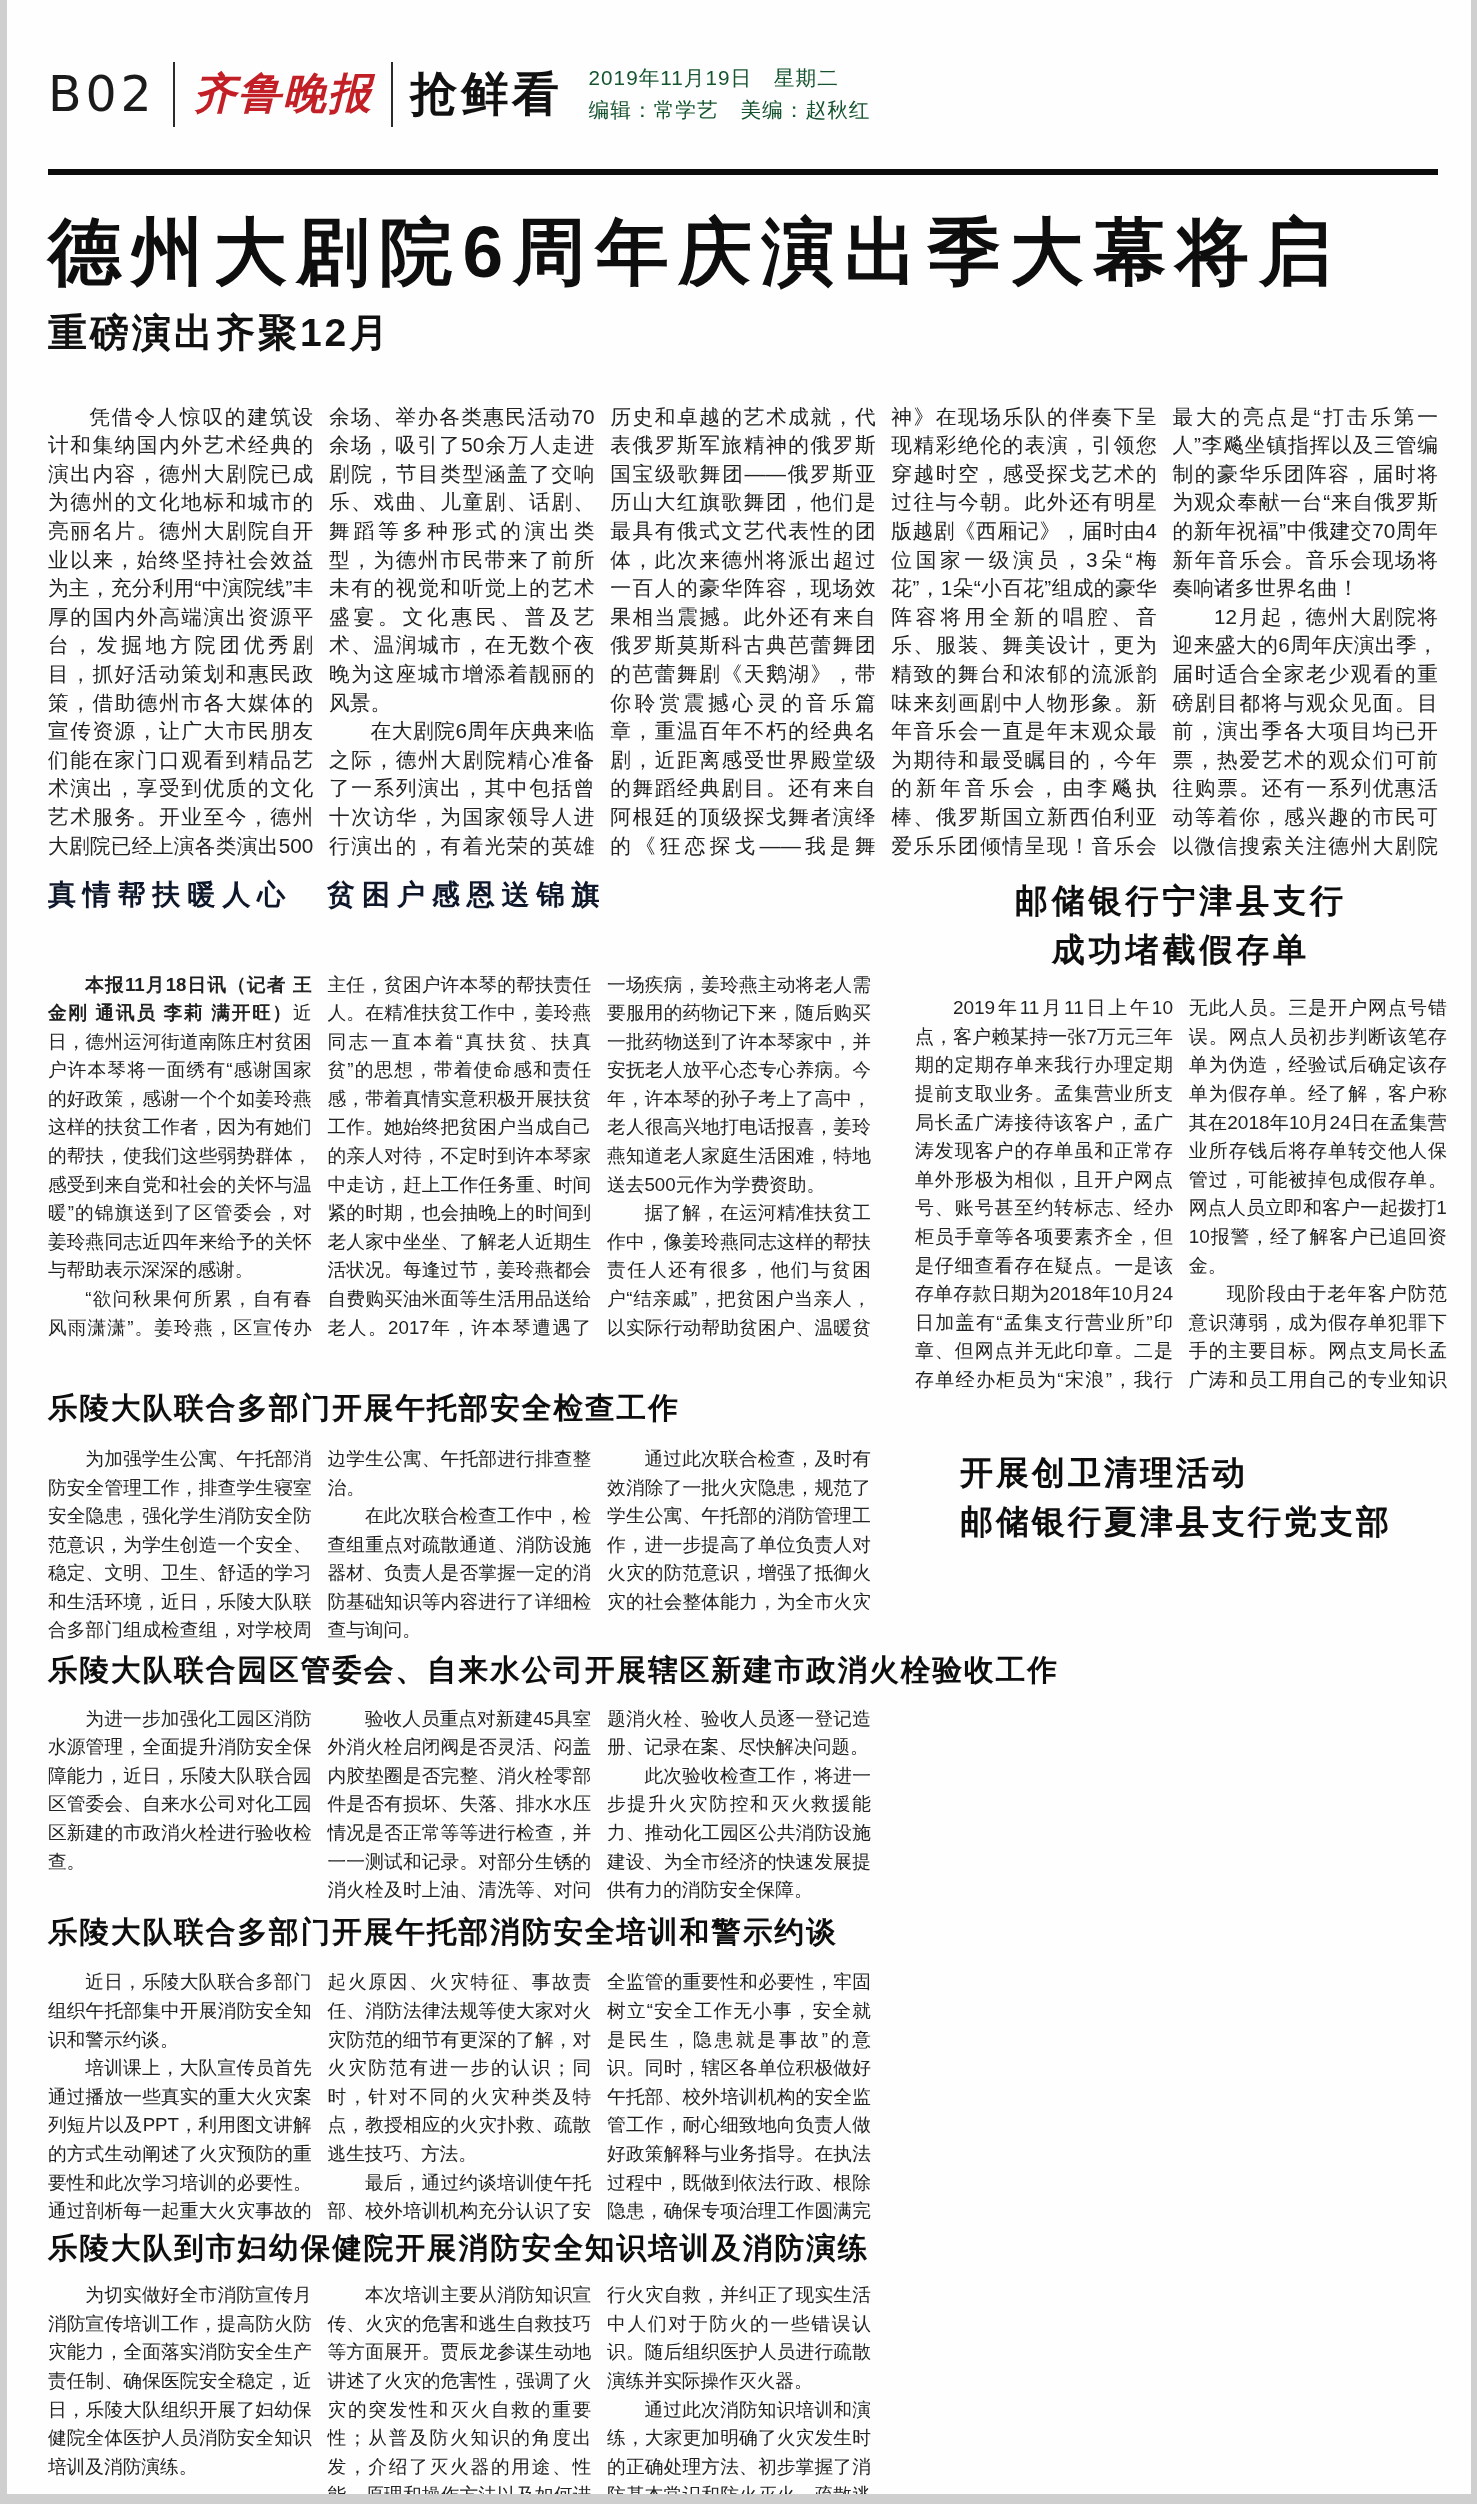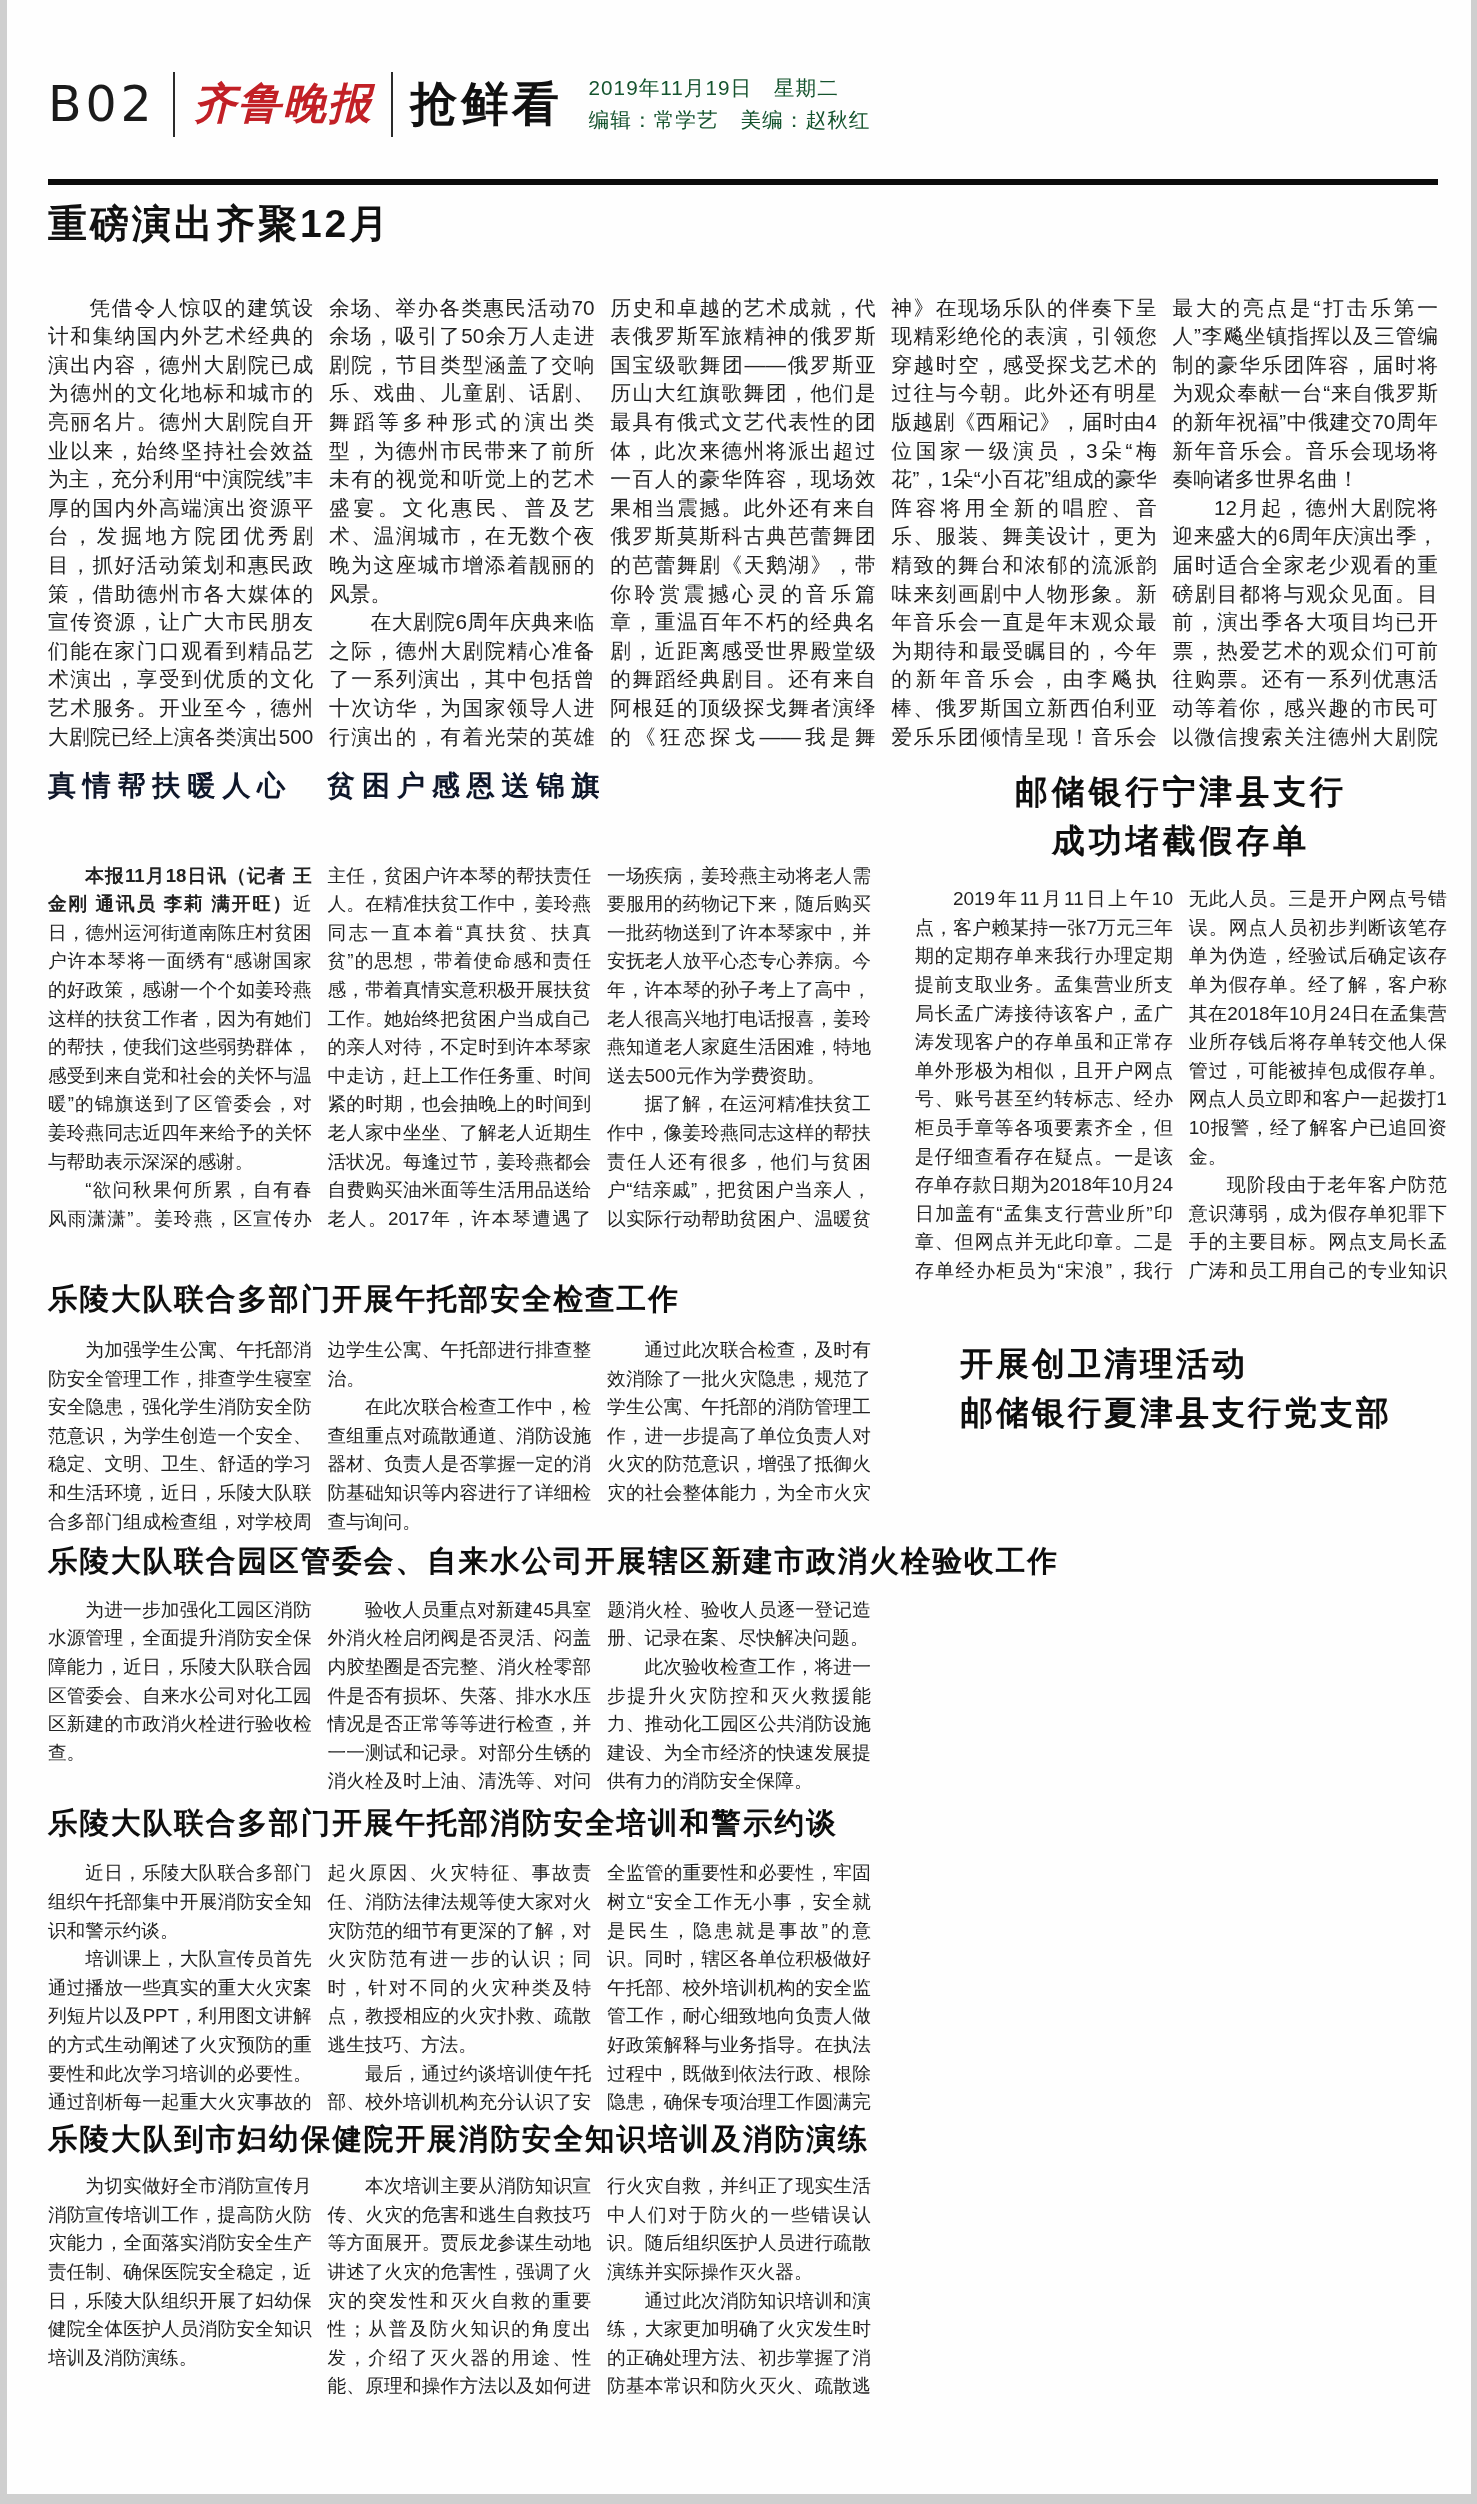--- a/index.html
+++ b/index.html
@@ -14,21 +14,21 @@
     position:absolute;top:0;left:6.9px;
     width:1464px;height:2494px;
     background:#fefefe;
     overflow:hidden;
   }
   .content{padding:0 33px 0 41px;}
 
   
   .masthead{
     display:flex;align-items:center;
-    height:146px;padding-top:11px;margin-top:20px;
+    height:146px;padding-top:21px;
   }
   .page-code{
     font-size:49px;font-weight:400;letter-spacing:3.9px;color:#1b1b1b;
     font-family:"DejaVu Sans","Liberation Sans",sans-serif;
   }
   .vdiv{width:2px;height:65px;background:#2a2a2a;margin:0 17.7px;}
   .paper-logo{
     font-size:43px;font-weight:bold;font-style:italic;
     font-family:"DejaVu Serif","Liberation Serif",serif;
     letter-spacing:2px;
@@ -104,20 +104,21 @@
       <div class="vdiv"></div>
       <div class="section-name">抢鲜看</div>
       <div class="mast-meta">
         <div>2019年11月19日　星期二</div>
         <div>编辑：常学艺　美编：赵秋红</div>
       </div>
     </div>
     <div class="head-rule"></div>
 
     <div>
+      <div class="main-headline">德州大剧院6周年庆演出季大幕将启</div>
       <div class="main-subhead">重磅演出齐聚12月</div>
       <div class="main-body body-cols">
         <p>凭借令人惊叹的建筑设计和集纳国内外艺术经典的演出内容，德州大剧院已成为德州的文化地标和城市的亮丽名片。德州大剧院自开业以来，始终坚持社会效益为主，充分利用“中演院线”丰厚的国内外高端演出资源平台，发掘地方院团优秀剧目，抓好活动策划和惠民政策，借助德州市各大媒体的宣传资源，让广大市民朋友们能在家门口观看到精品艺术演出，享受到优质的文化艺术服务。开业至今，德州大剧院已经上演各类演出500余场、举办各类惠民活动70余场，吸引了50余万人走进剧院，节目类型涵盖了交响乐、戏曲、儿童剧、话剧、舞蹈等多种形式的演出类型，为德州市民带来了前所未有的视觉和听觉上的艺术盛宴。文化惠民、普及艺术、温润城市，在无数个夜晚为这座城市增添着靓丽的风景。</p>
         <p>在大剧院6周年庆典来临之际，德州大剧院精心准备了一系列演出，其中包括曾十次访华，为国家领导人进行演出的，有着光荣的英雄历史和卓越的艺术成就，代表俄罗斯军旅精神的俄罗斯国宝级歌舞团——俄罗斯亚历山大红旗歌舞团，他们是最具有俄式文艺代表性的团体，此次来德州将派出超过一百人的豪华阵容，现场效果相当震撼。此外还有来自俄罗斯莫斯科古典芭蕾舞团的芭蕾舞剧《天鹅湖》，带你聆赏震撼心灵的音乐篇章，重温百年不朽的经典名剧，近距离感受世界殿堂级的舞蹈经典剧目。还有来自阿根廷的顶级探戈舞者演绎的《狂恋探戈——我是舞神》在现场乐队的伴奏下呈现精彩绝伦的表演，引领您穿越时空，感受探戈艺术的过往与今朝。此外还有明星版越剧《西厢记》，届时由4位国家一级演员，3朵“梅花”，1朵“小百花”组成的豪华阵容将用全新的唱腔、音乐、服装、舞美设计，更为精致的舞台和浓郁的流派韵味来刻画剧中人物形象。新年音乐会一直是年末观众最为期待和最受瞩目的，今年的新年音乐会，由李飚执棒、俄罗斯国立新西伯利亚爱乐乐团倾情呈现！音乐会最大的亮点是“打击乐第一人”李飚坐镇指挥以及三管编制的豪华乐团阵容，届时将为观众奉献一台“来自俄罗斯的新年祝福”中俄建交70周年新年音乐会。音乐会现场将奏响诸多世界名曲！</p>
         <p>12月起，德州大剧院将迎来盛大的6周年庆演出季，届时适合全家老少观看的重磅剧目都将与观众见面。目前，演出季各大项目均已开票，热爱艺术的观众们可前往购票。还有一系列优惠活动等着你，感兴趣的市民可以微信搜索关注德州大剧院官方微信或致电售票处电话：0534-2237770、2237700获取更多演出信息。</p>
       </div>
     </div>
 
     <div class="lower">
       <div class="col-left">

